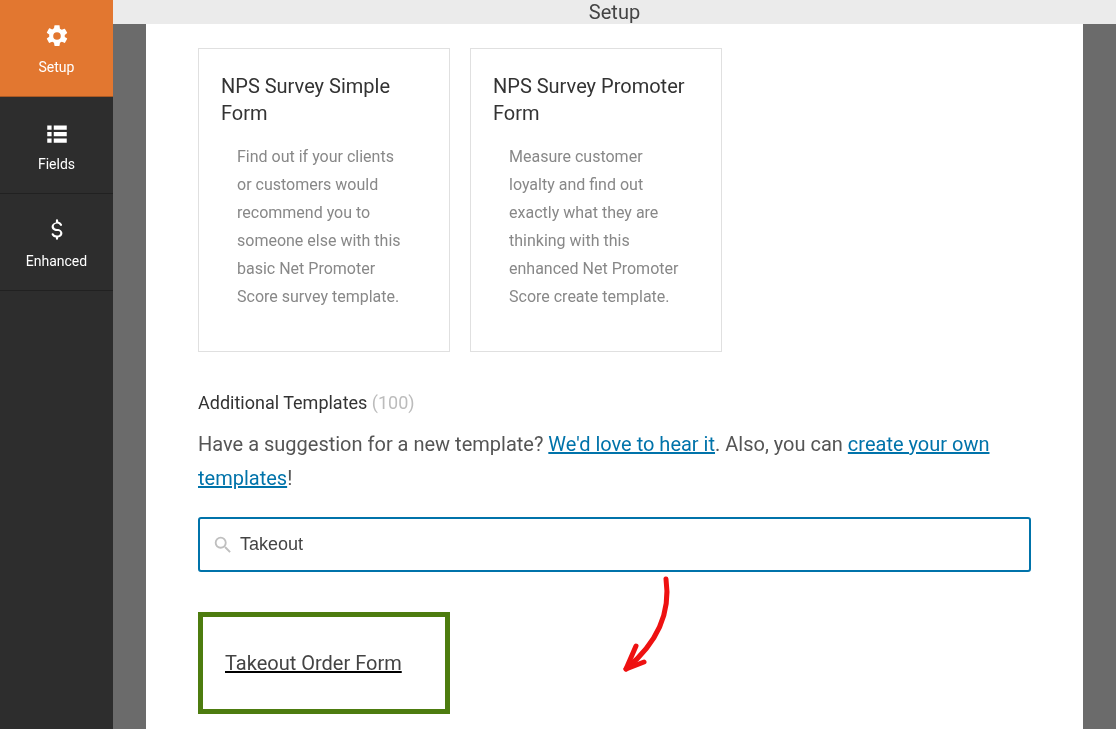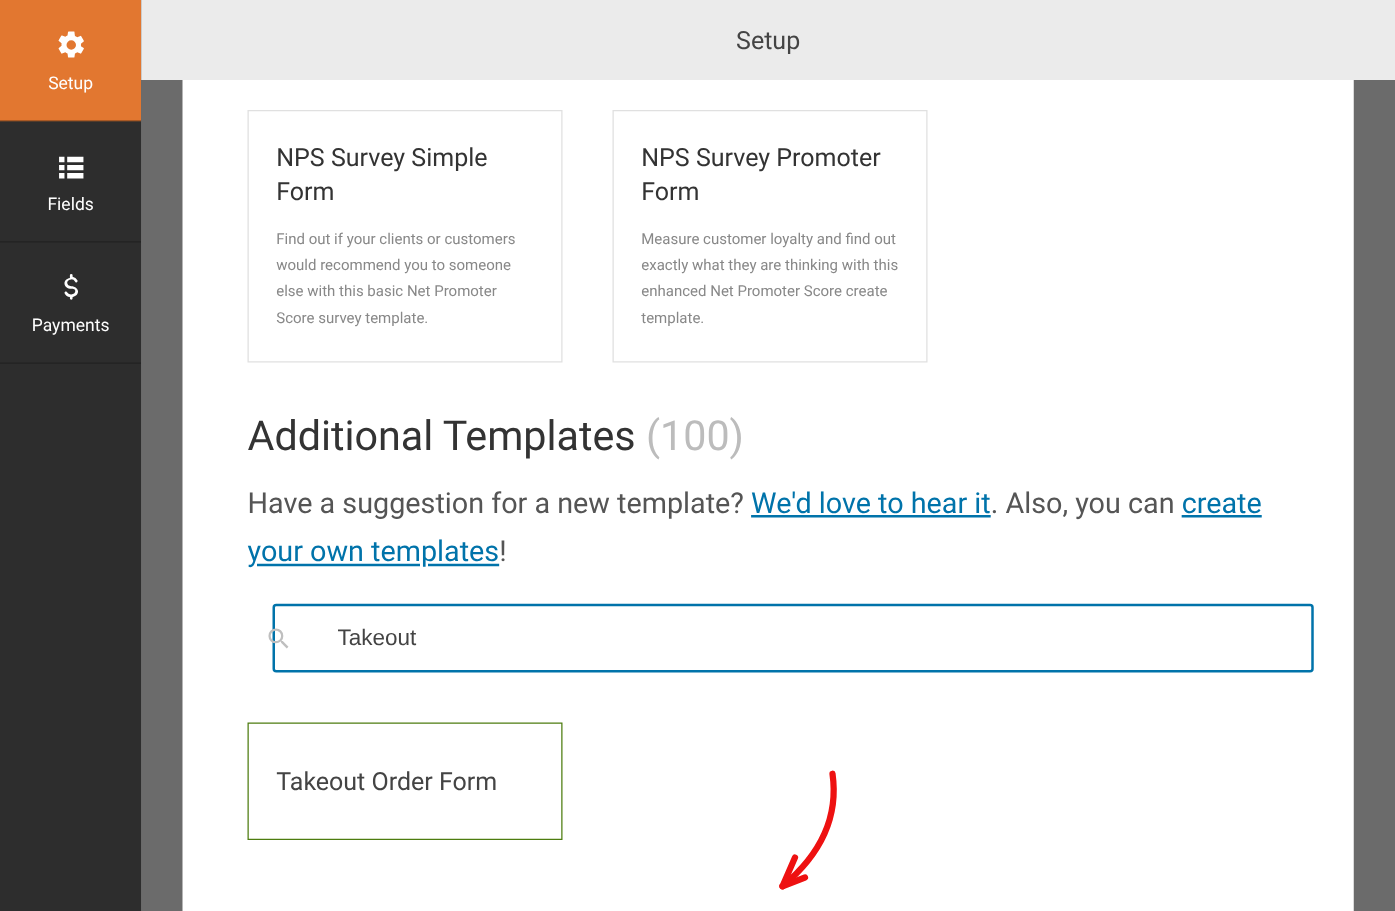--- a/index.html
+++ b/index.html
@@ -77,90 +77,90 @@
     padding: 0 33px;
   }
   .content {
     background: #fff;
     height: 100%;
     padding: 24px 52px 40px 52px;
     position: relative;
   }
   .cards-row {
     display: flex;
-    gap: 40px;
+    gap: 20px;
     margin-bottom: 40px;
   }
   .card {
     width: 252px;
     border: 1px solid #e0e0e0;
     padding: 24px 22px;
     cursor: pointer;
   }
   .card-title {
     font-size: 20px;
     color: #333;
     line-height: 1.35;
     margin: 0 0 14px 0;
     font-weight: 400;
   }
   .card-desc {
-    font-size: 12px;
+    font-size: 16px;
     color: #888;
     line-height: 1.75;
-    margin: 0;
+    margin: 16px;
   }
   .section-title {
-    font-size: 33px;
+    font-size: 18px;
     color: #333;
     font-weight: 400;
     margin: 0 0 14px 0;
   }
   .section-title .count {
     color: #bcbcbc;
   }
   .suggestion {
-    font-size: 23px;
+    font-size: 20px;
     color: #555;
     line-height: 1.7;
     margin: 0 0 22px 0;
   }
   .suggestion a {
     color: #0073aa;
     text-decoration: underline;
   }
   .search-wrap {
     position: relative;
     margin-bottom: 40px;
   }
   .search-input {
     width: 100%;
     border: 2px solid #0073aa;
     border-radius: 3px;
     height: 55px;
     font-size: 18px;
-    padding: 0 12px 0 50px;
+    padding: 0 12px 0 40px;
     color: #444;
     outline: none;
-    margin-left: 20px;
   }
   .search-icon {
     position: absolute;
     left: 14px;
     top: 50%;
     transform: translateY(-50%);
     fill: #bfbfbf;
     width: 22px;
     height: 22px;
   }
   .result-card {
     width: 252px;
-    border: 1px solid #4d7c0f;
+    border: 5px solid #4d7c0f;
     padding: 34px 22px;
     cursor: pointer;
+    text-decoration: underline;
   }
   .result-title {
     font-size: 20px;
     color: #444;
     margin: 0;
     font-weight: 400;
   }
   
   .annotation-arrow {
     position: absolute;
@@ -195,21 +195,21 @@
     </div>
 
 
 
     <div class="sidebar-item">
       <span class="icon">
         <svg viewBox="0 0 24 24">
             <path d="M12 2a1 1 0 0 1 1 1v1.06a5 5 0 0 1 3.54 2.6 1 1 0 1 1-1.78.9A3 3 0 0 0 12 6c-1.66 0-3 1.12-3 2.5S10.34 11 12 11c2.76 0 5 1.79 5 4s-2 3.77-4 3.97V20a1 1 0 0 1-2 0v-1.03c-1.74-.17-3.24-1.17-3.87-2.62a1 1 0 0 1 1.84-.79c.4.93 1.57 1.6 3.03 1.6 1.66 0 3-1.12 3-2.5S13.66 13 12 13c-2.76 0-5-1.79-5-4 0-1.98 1.72-3.62 4-3.94V3a1 1 0 0 1 1-1z"></path>
           </svg>
       </span>
-      <span class="label">Payments</span>
+      <span class="label">Enhanced</span>
     </div>
 
   </nav>
 
   <div class="main">
     <div class="topbar">
       <span>Setup</span>
     </div>
 
     <div class="content-outer">

